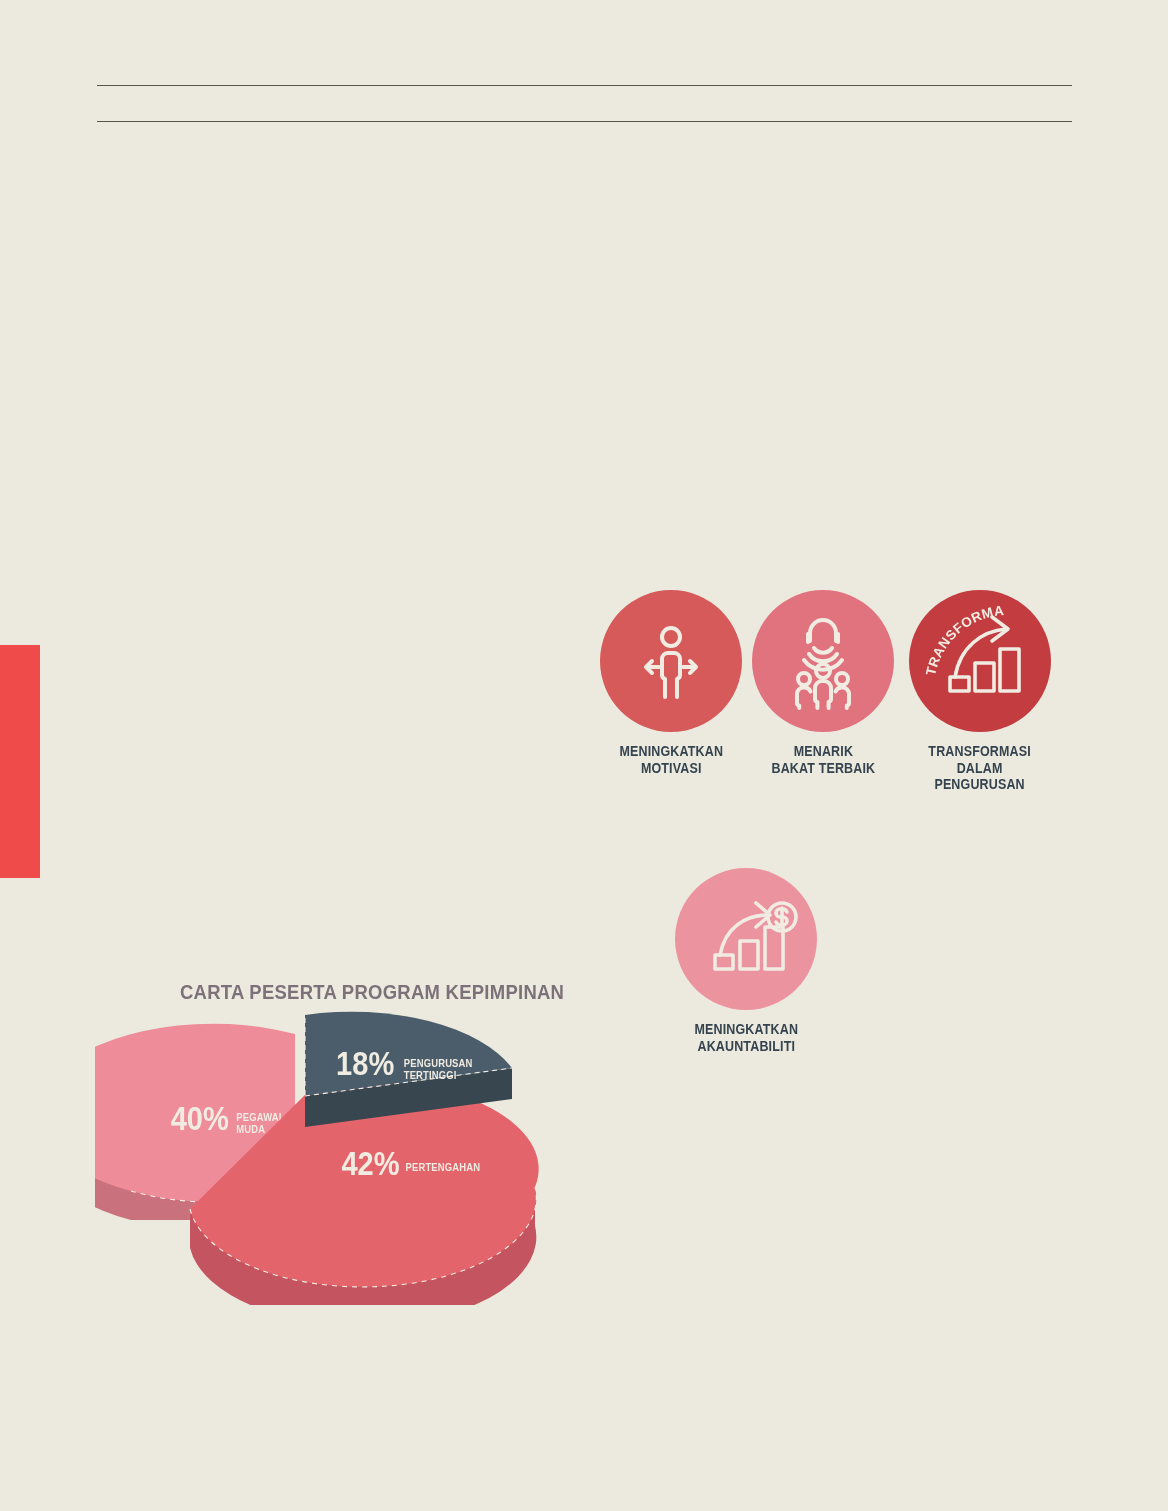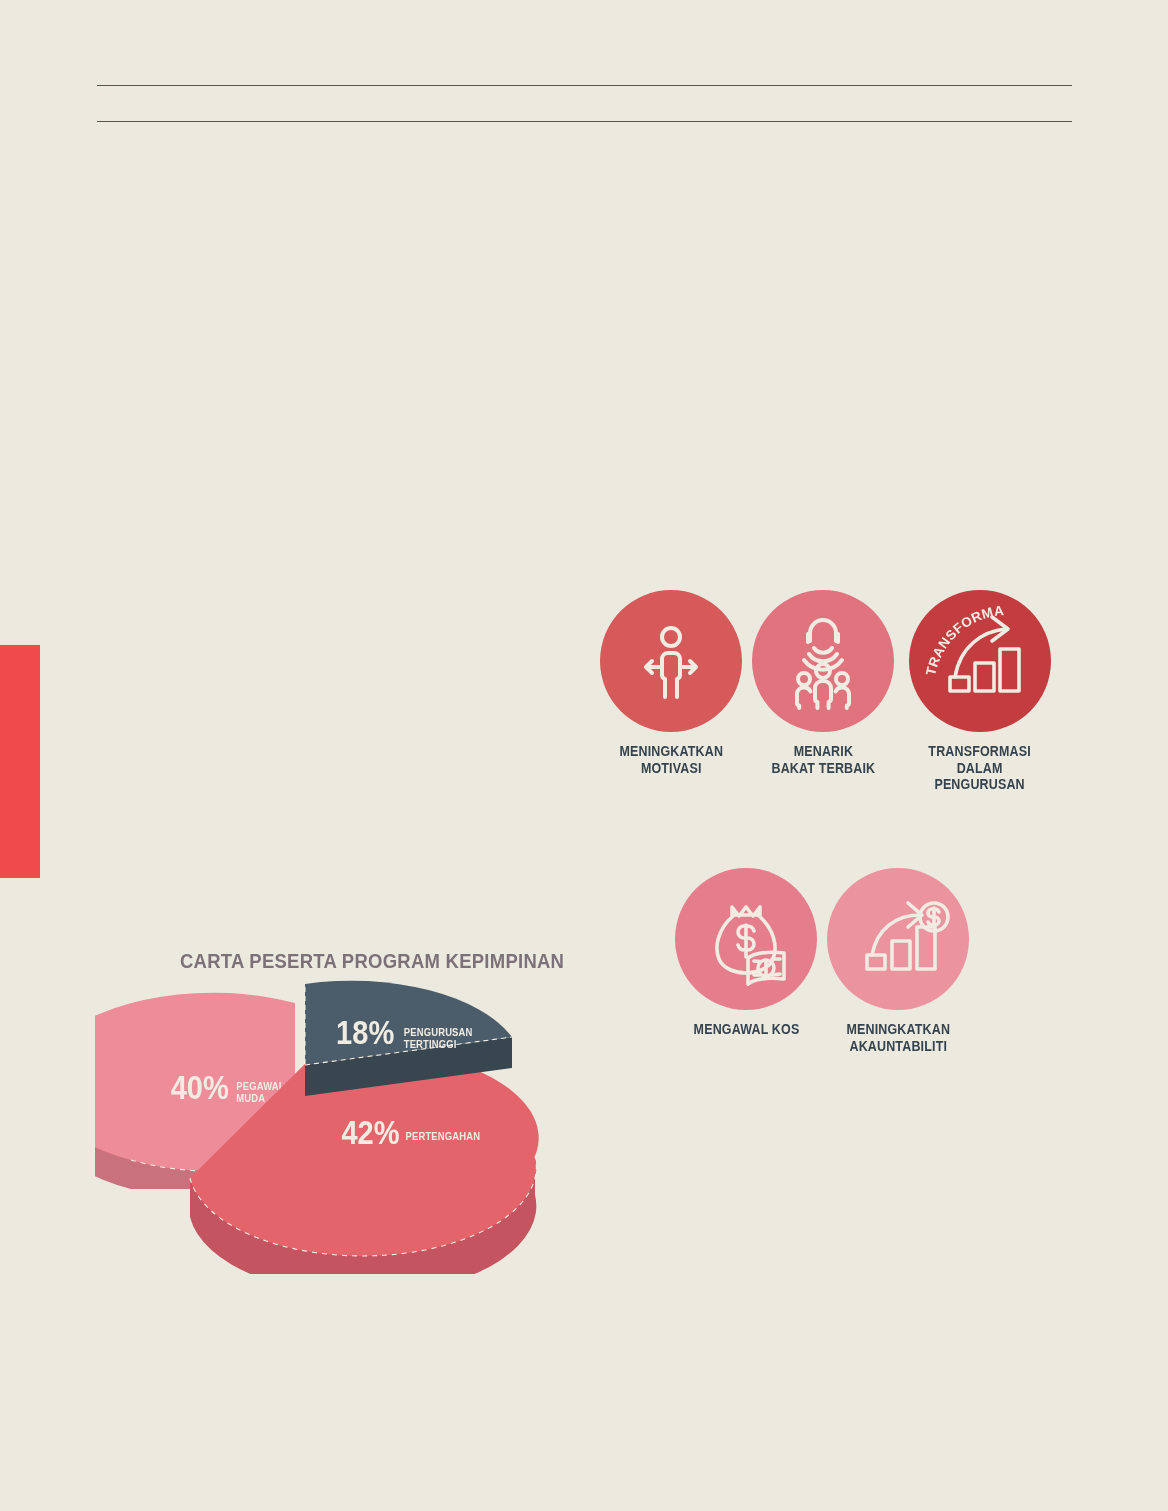--- a/index.html
+++ b/index.html
@@ -39,21 +39,21 @@
     font-size:14.5px;
     letter-spacing:0.2px;
     line-height:1.15;
     color:#35434f;
     text-align:center;
     transform:scaleX(0.86);
     white-space:pre-line;
   }
 
   
-  .chart-block{position:absolute;left:95px;top:944px;width:520px;height:330px;}
+  .chart-block{position:absolute;left:95px;top:975px;width:520px;height:330px;}
   .chart-title{
     position:absolute;left:85px;top:5px;
     font-weight:bold;font-size:21px;letter-spacing:0.3px;
     color:#7d7179;transform:scaleX(0.88);transform-origin:left center;
     white-space:nowrap;
   }
   .pie-svg{position:absolute;left:0;top:30px;}
   .pie-lbl-big{
     font-family:"Liberation Sans", sans-serif;
     font-weight:bold;fill:#f1ece2;
@@ -141,40 +141,20 @@
           </svg>
         </div>
         <div class="icon-label">TRANSFORMASI
 DALAM
 PENGURUSAN</div>
       </div>
     </div>
 
     <div class="icon-row row2" style="margin-top:75px;">
 
-      <div class="icon-item">
-        <div class="circle" style="background:#e57d8c;">
-          <svg width="108" height="108" viewBox="0 0 108 108">
-            <g fill="none" stroke="#f1ece2" stroke-width="3.6" stroke-linecap="round" stroke-linejoin="round">
-              <path d="M40 22 L47 31 L54 22 L61 31 L68 22 L68 30 L40 30 Z"></path>
-              <path d="M41 31 C26 44, 22 62, 27 74 C31 84, 44 88, 54 88 C64 88, 77 84, 81 74 C86 62, 82 44, 67 31"></path>
-              <line x1="54" y1="40" x2="54" y2="72"></line>
-              <path d="M62 46a7 7 0 0 0-7-5h-3a6 6 0 0 0 0 12h4a6 6 0 0 1 0 12h-3a7 7 0 0 1-7-5"></path>
-              <path d="M56 73 C62 68, 76 66, 92 68 L92 94 C76 92, 62 94, 56 99 Z"></path>
-              <circle cx="74" cy="83" r="8"></circle>
-              <line x1="74" y1="76" x2="74" y2="90"></line>
-              <line x1="62" y1="76" x2="68" y2="76.5"></line>
-              <line x1="80" y1="74" x2="88" y2="74"></line>
-              <line x1="62" y1="90" x2="68" y2="90"></line>
-              <line x1="80" y1="90" x2="88" y2="89"></line>
-            </g>
-          </svg>
-        </div>
-        <div class="icon-label">MENGAWAL KOS</div>
-      </div>
 
       <div class="icon-item">
         <div class="circle" style="background:#ec93a0;">
           <svg width="112" height="112" viewBox="0 0 112 112">
             <g fill="none" stroke="#f1ece2" stroke-width="3.6" stroke-linecap="round" stroke-linejoin="round">
               <path d="M30 72 C35 45, 55 32, 78 32"></path>
               <polyline points="66,20 80,32 66,44"></polyline>
               <circle cx="92" cy="34" r="14"></circle>
               <line x1="92" y1="25" x2="92" y2="43"></line>
               <path d="M97 29a5 5 0 0 0-5-3h-2a4 4 0 0 0 0 8h3a4 4 0 0 1 0 8h-2a5 5 0 0 1-5-3"></path>

